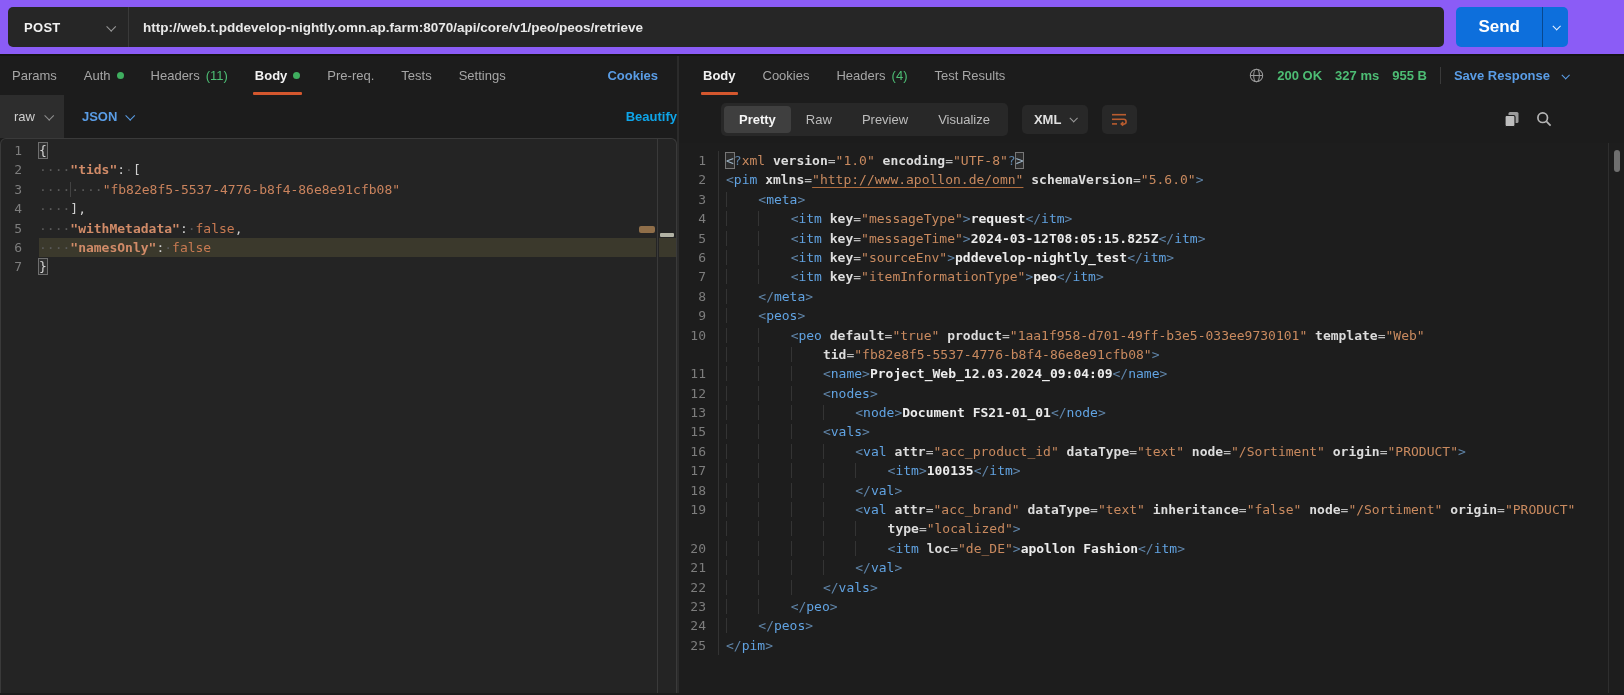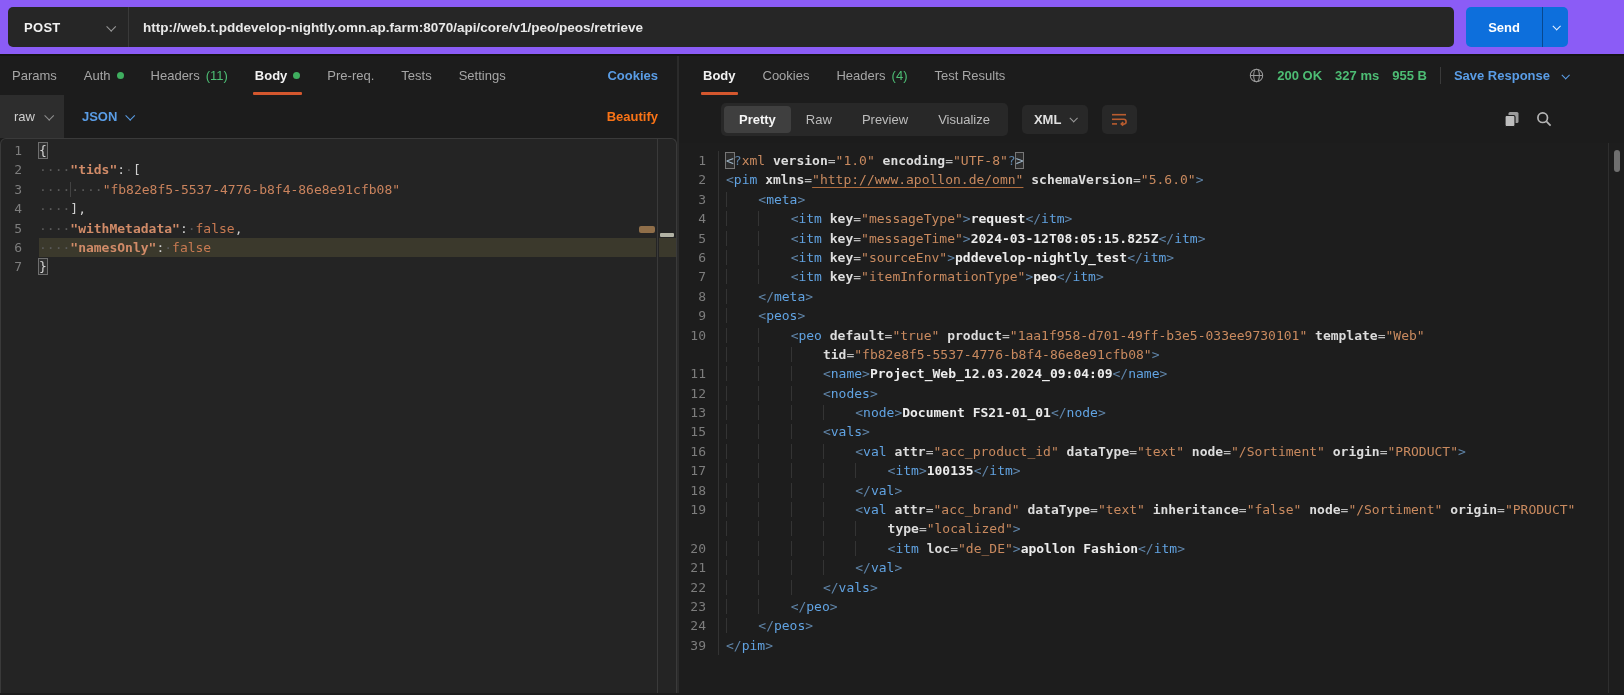--- a/index.html
+++ b/index.html
@@ -11,21 +11,21 @@
     font-size:13px;
   }
   
   .topbar { height:56px; display:flex; align-items:center; padding:0 56px 0 8px; background:#8b5cf6; border-bottom:2px solid #141414; }
   .url-container { flex:1; height:40px; background:#262626; border-radius:5px; display:flex; align-items:center; margin-right:12px; }
   .method { width:120px; height:100%; display:flex; align-items:center; justify-content:space-between; padding:0 14px 0 16px; cursor:pointer; }
   .method-label { font-weight:bold; color:#f2f2f2; letter-spacing:.3px; }
   .vdiv { width:1px; height:100%; background:#3a3a3a; }
   .url-input { flex:1; background:transparent; border:none; outline:none; color:#e8e8e8; font-family:"Liberation Sans",sans-serif; font-size:13.5px; font-weight:bold; padding:0 12px 0 14px; }
   .send-split { display:flex; height:40px; }
-  .send-main { background:#0d6fdc; color:#fff; font-weight:bold; font-size:13px; border:none; border-radius:5px 0 0 5px; padding:8px 22px; cursor:pointer; }
+  .send-main { background:#0d6fdc; color:#fff; font-weight:bold; font-size:17px; border:none; border-radius:5px 0 0 5px; padding:8px 22px; cursor:pointer; }
   .send-caret { background:#0d6fdc; border:none; border-left:1px solid rgba(0,0,0,.35); border-radius:0 5px 5px 0; width:26px; color:#e8f1ff; cursor:pointer; display:flex; align-items:center; justify-content:center; }
   .chev { width:7px; height:7px; border-right:1.6px solid currentColor; border-bottom:1.6px solid currentColor; transform:rotate(45deg) translateY(-1px); display:inline-block; }
   .chev.small { width:6px; height:6px; }
   
   .columns { display:flex; height:637px; }
   .left-col { width:679px; border-right:2px solid #2b2b2b; display:flex; flex-direction:column; }
   .right-col { flex:1; display:flex; flex-direction:column; }
   
   .tabs-row { height:39px; display:flex; align-items:stretch; }
   .tabs-row .tabs { display:flex; align-items:stretch; gap:23px; padding-left:10px; }
@@ -39,21 +39,21 @@
   
   .res-meta { margin-left:auto; display:flex; align-items:center; gap:13px; padding-right:56px; }
   .res-meta .green { color:#4dbd74; font-weight:bold; }
   .meta-div { width:1px; height:17px; background:#3a3a3a; }
   .save-response { color:#5a9de6; font-weight:bold; display:flex; align-items:center; gap:12px; cursor:pointer; }
   
   .body-bar { height:43px; display:flex; align-items:center; }
   .raw-select { height:100%; background:#2d2d2d; display:flex; align-items:center; gap:10px; padding:0 12px 0 14px; color:#cfcfcf; cursor:pointer; }
   .raw-select .chev { color:#8f8f8f; }
   .lang-select { display:flex; align-items:center; gap:9px; padding-left:18px; color:#5a9de6; font-weight:bold; cursor:pointer; }
-  .beautify { margin-left:auto; padding-right:19px; color:#f97316; font-weight:bold; cursor:pointer; }
+  .beautify { margin-left:auto; color:#0ea5e9; font-weight:bold; cursor:pointer; }
   
   .res-toolbar { height:48px; display:flex; align-items:center; gap:14px; padding-left:22px;margin-left:20px; }
   .seg { display:flex; background:#282828; border-radius:5px; padding:3px; }
   .seg .seg-item { padding:6px 15px; border-radius:4px; color:#bdbdbd; cursor:pointer; }
   .seg .seg-item.active { background:#3f3f3f; color:#f5f5f5; font-weight:bold; }
   .pill { background:#282828; border-radius:5px; padding:7px 12px; display:flex; align-items:center; gap:9px; color:#e0e0e0; font-weight:bold; cursor:pointer; }
   .pill .chev { color:#9a9a9a; }
   .iconbtn { background:#282828; border-radius:5px; padding:7px 9px; display:flex; align-items:center; cursor:pointer; }
   .tool-icons { margin-left:auto; display:flex; align-items:center; gap:16px; padding-right:72px; }
   .tool-icons > * { cursor:pointer; }
@@ -263,20 +263,20 @@
           <div class="cl"><span class="ln">16</span><span class="lc"><span class="tk-ind">    </span><span class="tk-ind">    </span><span class="tk-ind">    </span><span class="tk-ind">    </span><span class="tk-br">&lt;</span><span class="tk-tag">val</span><span class="tk-attr"> attr</span><span class="tk-eq">=</span><span class="tk-val">"acc_product_id"</span><span class="tk-attr"> dataType</span><span class="tk-eq">=</span><span class="tk-val">"text"</span><span class="tk-attr"> node</span><span class="tk-eq">=</span><span class="tk-val">"/Sortiment"</span><span class="tk-attr"> origin</span><span class="tk-eq">=</span><span class="tk-val">"PRODUCT"</span><span class="tk-br">&gt;</span></span></div>
           <div class="cl"><span class="ln">17</span><span class="lc"><span class="tk-ind">    </span><span class="tk-ind">    </span><span class="tk-ind">    </span><span class="tk-ind">    </span><span class="tk-ind">    </span><span class="tk-br">&lt;</span><span class="tk-tag">itm</span><span class="tk-br">&gt;</span><span class="tk-txt">100135</span><span class="tk-br">&lt;/</span><span class="tk-tag">itm</span><span class="tk-br">&gt;</span></span></div>
           <div class="cl"><span class="ln">18</span><span class="lc"><span class="tk-ind">    </span><span class="tk-ind">    </span><span class="tk-ind">    </span><span class="tk-ind">    </span><span class="tk-br">&lt;/</span><span class="tk-tag">val</span><span class="tk-br">&gt;</span></span></div>
           <div class="cl"><span class="ln">19</span><span class="lc"><span class="tk-ind">    </span><span class="tk-ind">    </span><span class="tk-ind">    </span><span class="tk-ind">    </span><span class="tk-br">&lt;</span><span class="tk-tag">val</span><span class="tk-attr"> attr</span><span class="tk-eq">=</span><span class="tk-val">"acc_brand"</span><span class="tk-attr"> dataType</span><span class="tk-eq">=</span><span class="tk-val">"text"</span><span class="tk-attr"> inheritance</span><span class="tk-eq">=</span><span class="tk-val">"false"</span><span class="tk-attr"> node</span><span class="tk-eq">=</span><span class="tk-val">"/Sortiment"</span><span class="tk-attr"> origin</span><span class="tk-eq">=</span><span class="tk-val">"PRODUCT"</span></span></div>
           <div class="cl"><span class="ln"></span><span class="lc"><span class="tk-ind">    </span><span class="tk-ind">    </span><span class="tk-ind">    </span><span class="tk-ind">    </span><span class="tk-ind">    </span><span class="tk-attr">type</span><span class="tk-eq">=</span><span class="tk-val">"localized"</span><span class="tk-br">&gt;</span></span></div>
           <div class="cl"><span class="ln">20</span><span class="lc"><span class="tk-ind">    </span><span class="tk-ind">    </span><span class="tk-ind">    </span><span class="tk-ind">    </span><span class="tk-ind">    </span><span class="tk-br">&lt;</span><span class="tk-tag">itm</span><span class="tk-attr"> loc</span><span class="tk-eq">=</span><span class="tk-val">"de_DE"</span><span class="tk-br">&gt;</span><span class="tk-txt">apollon Fashion</span><span class="tk-br">&lt;/</span><span class="tk-tag">itm</span><span class="tk-br">&gt;</span></span></div>
           <div class="cl"><span class="ln">21</span><span class="lc"><span class="tk-ind">    </span><span class="tk-ind">    </span><span class="tk-ind">    </span><span class="tk-ind">    </span><span class="tk-br">&lt;/</span><span class="tk-tag">val</span><span class="tk-br">&gt;</span></span></div>
           <div class="cl"><span class="ln">22</span><span class="lc"><span class="tk-ind">    </span><span class="tk-ind">    </span><span class="tk-ind">    </span><span class="tk-br">&lt;/</span><span class="tk-tag">vals</span><span class="tk-br">&gt;</span></span></div>
           <div class="cl"><span class="ln">23</span><span class="lc"><span class="tk-ind">    </span><span class="tk-ind">    </span><span class="tk-br">&lt;/</span><span class="tk-tag">peo</span><span class="tk-br">&gt;</span></span></div>
           <div class="cl"><span class="ln">24</span><span class="lc"><span class="tk-ind">    </span><span class="tk-br">&lt;/</span><span class="tk-tag">peos</span><span class="tk-br">&gt;</span></span></div>
-          <div class="cl"><span class="ln">39</span><span class="lc"><span class="tk-br">&lt;/</span><span class="tk-tag">pim</span><span class="tk-br">&gt;</span></span></div>
+          <div class="cl"><span class="ln">25</span><span class="lc"><span class="tk-br">&lt;/</span><span class="tk-tag">pim</span><span class="tk-br">&gt;</span></span></div>
         </div>
       <div class="rail">
         <span class="rail-thumb"></span>
       </div>
     </div>
   </div>
 </div>
 
 </body></html>

